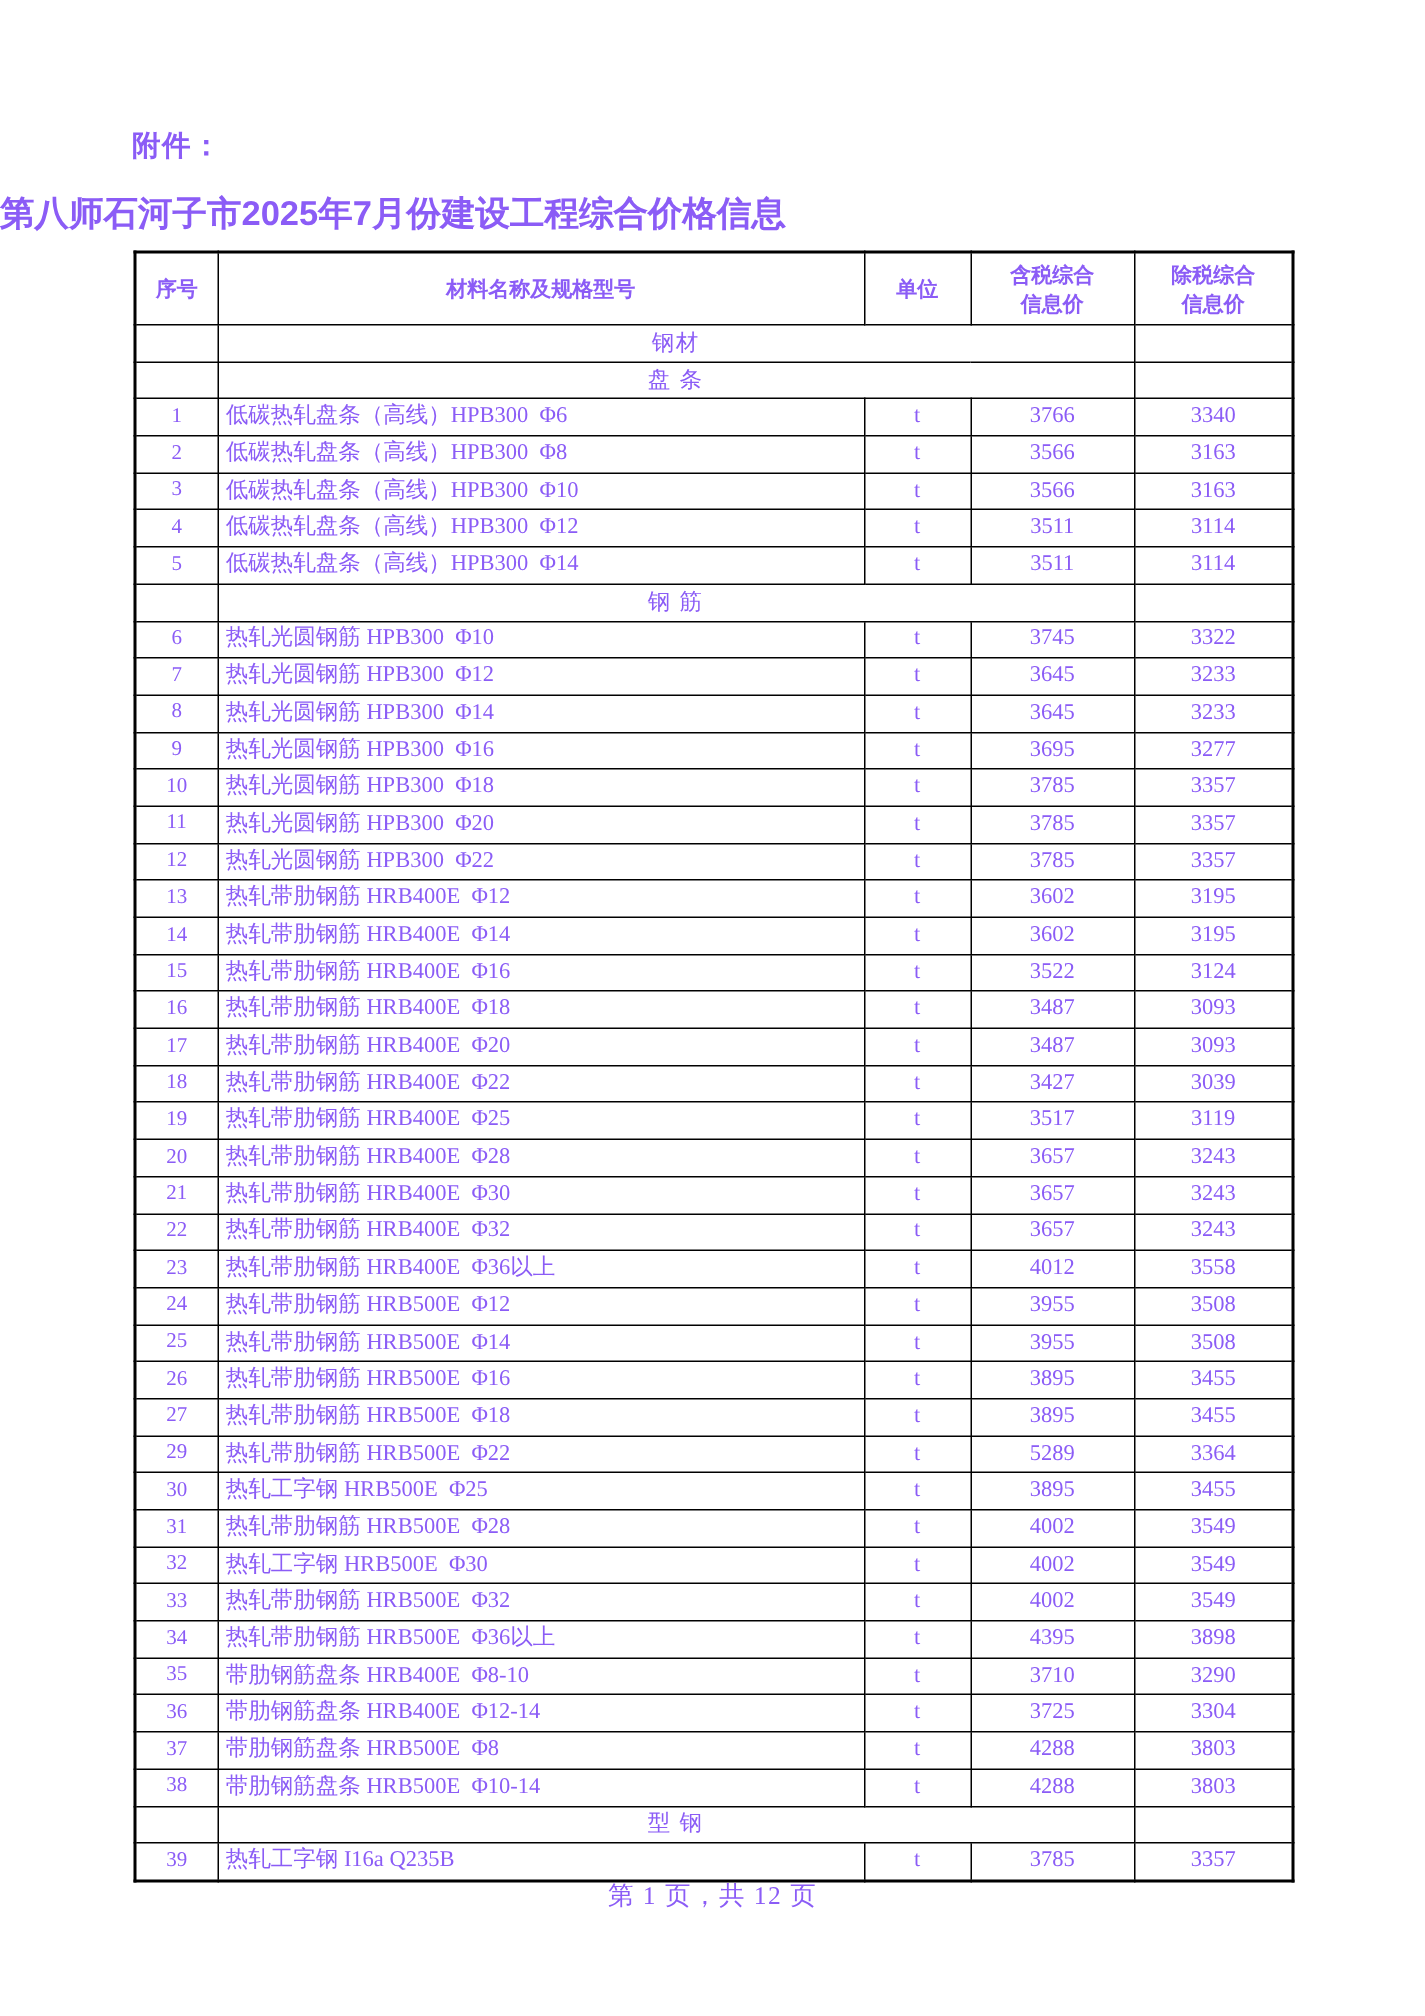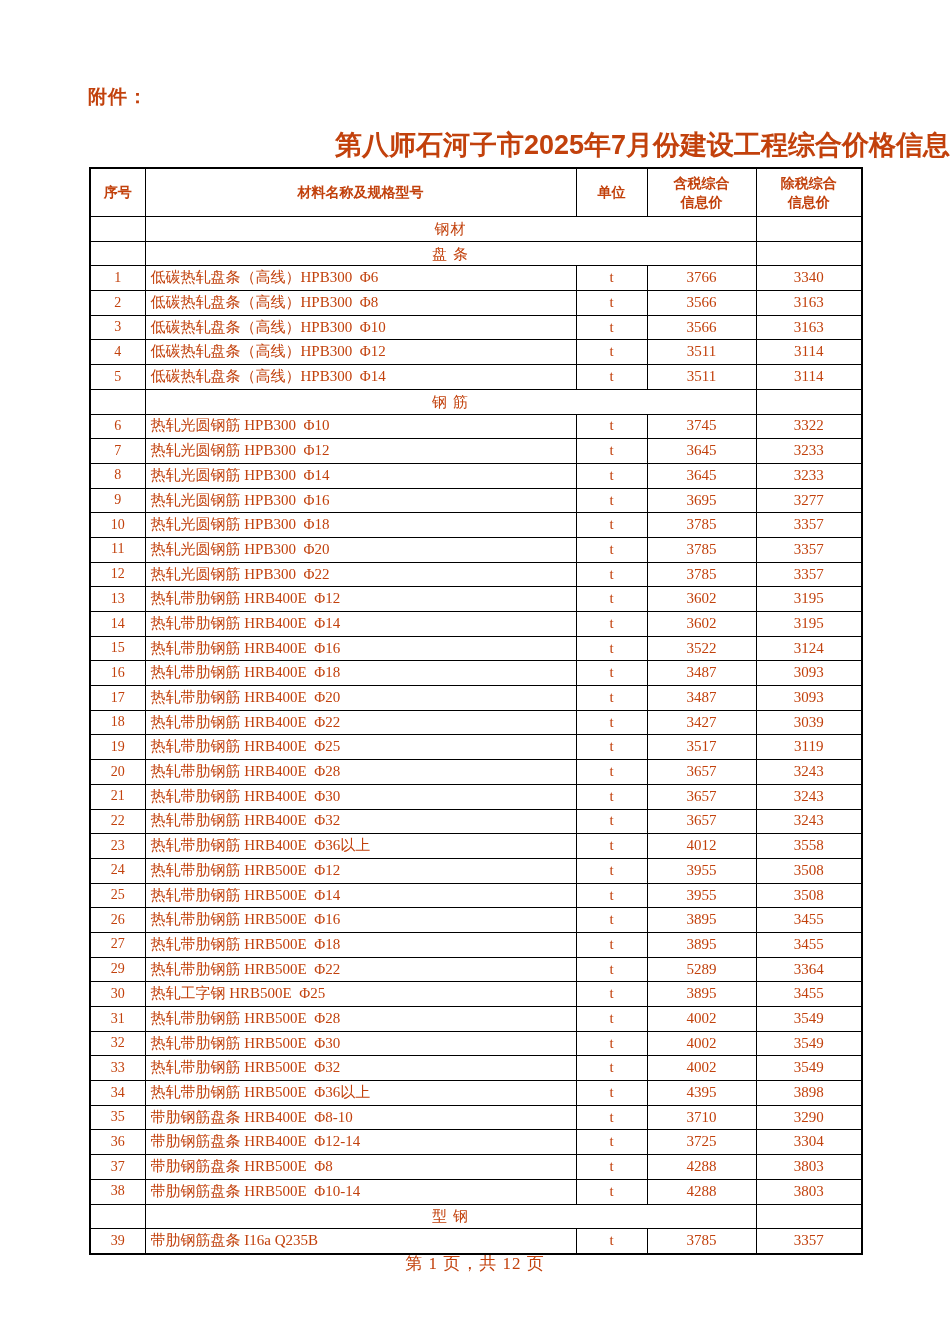--- a/index.html
+++ b/index.html
@@ -6,40 +6,40 @@
     margin: 0;
     padding: 0;
     background: #ffffff;
   }
   .page {
     position: relative;
     width: 950px;
     height: 1344px;
     background: #ffffff;
     font-family: "Liberation Serif", "DejaVu Serif", serif;
-    color: #c2410c;
+    color: #8b5cf6;
     overflow: hidden;
   }
   .attachment {
     position: absolute;
     left: 88px;
     top: 84px;
     font-family: "Liberation Sans", "DejaVu Sans", sans-serif;
     font-size: 19px;
     font-weight: 600;
     letter-spacing: 1px;
   }
   .title {
     position: absolute;
     top: 127px;
     left: 0;
     width: 100%;
-    text-align: right;
+    text-align: left;
     font-family: "Liberation Sans", "DejaVu Sans", sans-serif;
-    font-size: 27px;
+    font-size: 23px;
     font-weight: bold;
     white-space: nowrap;
   }
   table.price-table {
     position: absolute;
     left: 89px;
     top: 167px;
     width: 772px;
     table-layout: fixed;
     border-collapse: collapse;
@@ -339,21 +339,21 @@
         </tr>
         <tr>
           <td class="c-no">31</td>
           <td class="c-name">热轧带肋钢筋 HRB500E  Φ28</td>
           <td class="c-unit">t</td>
           <td class="c-p1">4002</td>
           <td class="c-p2">3549</td>
         </tr>
         <tr>
           <td class="c-no">32</td>
-          <td class="c-name">热轧带肋钢筋 HRB500E  Φ30</td>
+          <td class="c-name">热轧工字钢 HRB500E  Φ30</td>
           <td class="c-unit">t</td>
           <td class="c-p1">4002</td>
           <td class="c-p2">3549</td>
         </tr>
         <tr>
           <td class="c-no">33</td>
           <td class="c-name">热轧带肋钢筋 HRB500E  Φ32</td>
           <td class="c-unit">t</td>
           <td class="c-p1">4002</td>
           <td class="c-p2">3549</td>
@@ -393,21 +393,21 @@
           <td class="c-p1">4288</td>
           <td class="c-p2">3803</td>
         </tr>
         <tr>
           <td class="c-no"></td>
           <td class="c-section" colspan="3">型 钢</td>
           <td class="c-p2"></td>
         </tr>
         <tr>
           <td class="c-no">39</td>
-          <td class="c-name">带肋钢筋盘条 I16a Q235B</td>
+          <td class="c-name">热轧工字钢 I16a Q235B</td>
           <td class="c-unit">t</td>
           <td class="c-p1">3785</td>
           <td class="c-p2">3357</td>
         </tr>
       </tbody>
   </table>
 
   <div class="footer">第 1 页，共 12 页</div>
 
 </div>

